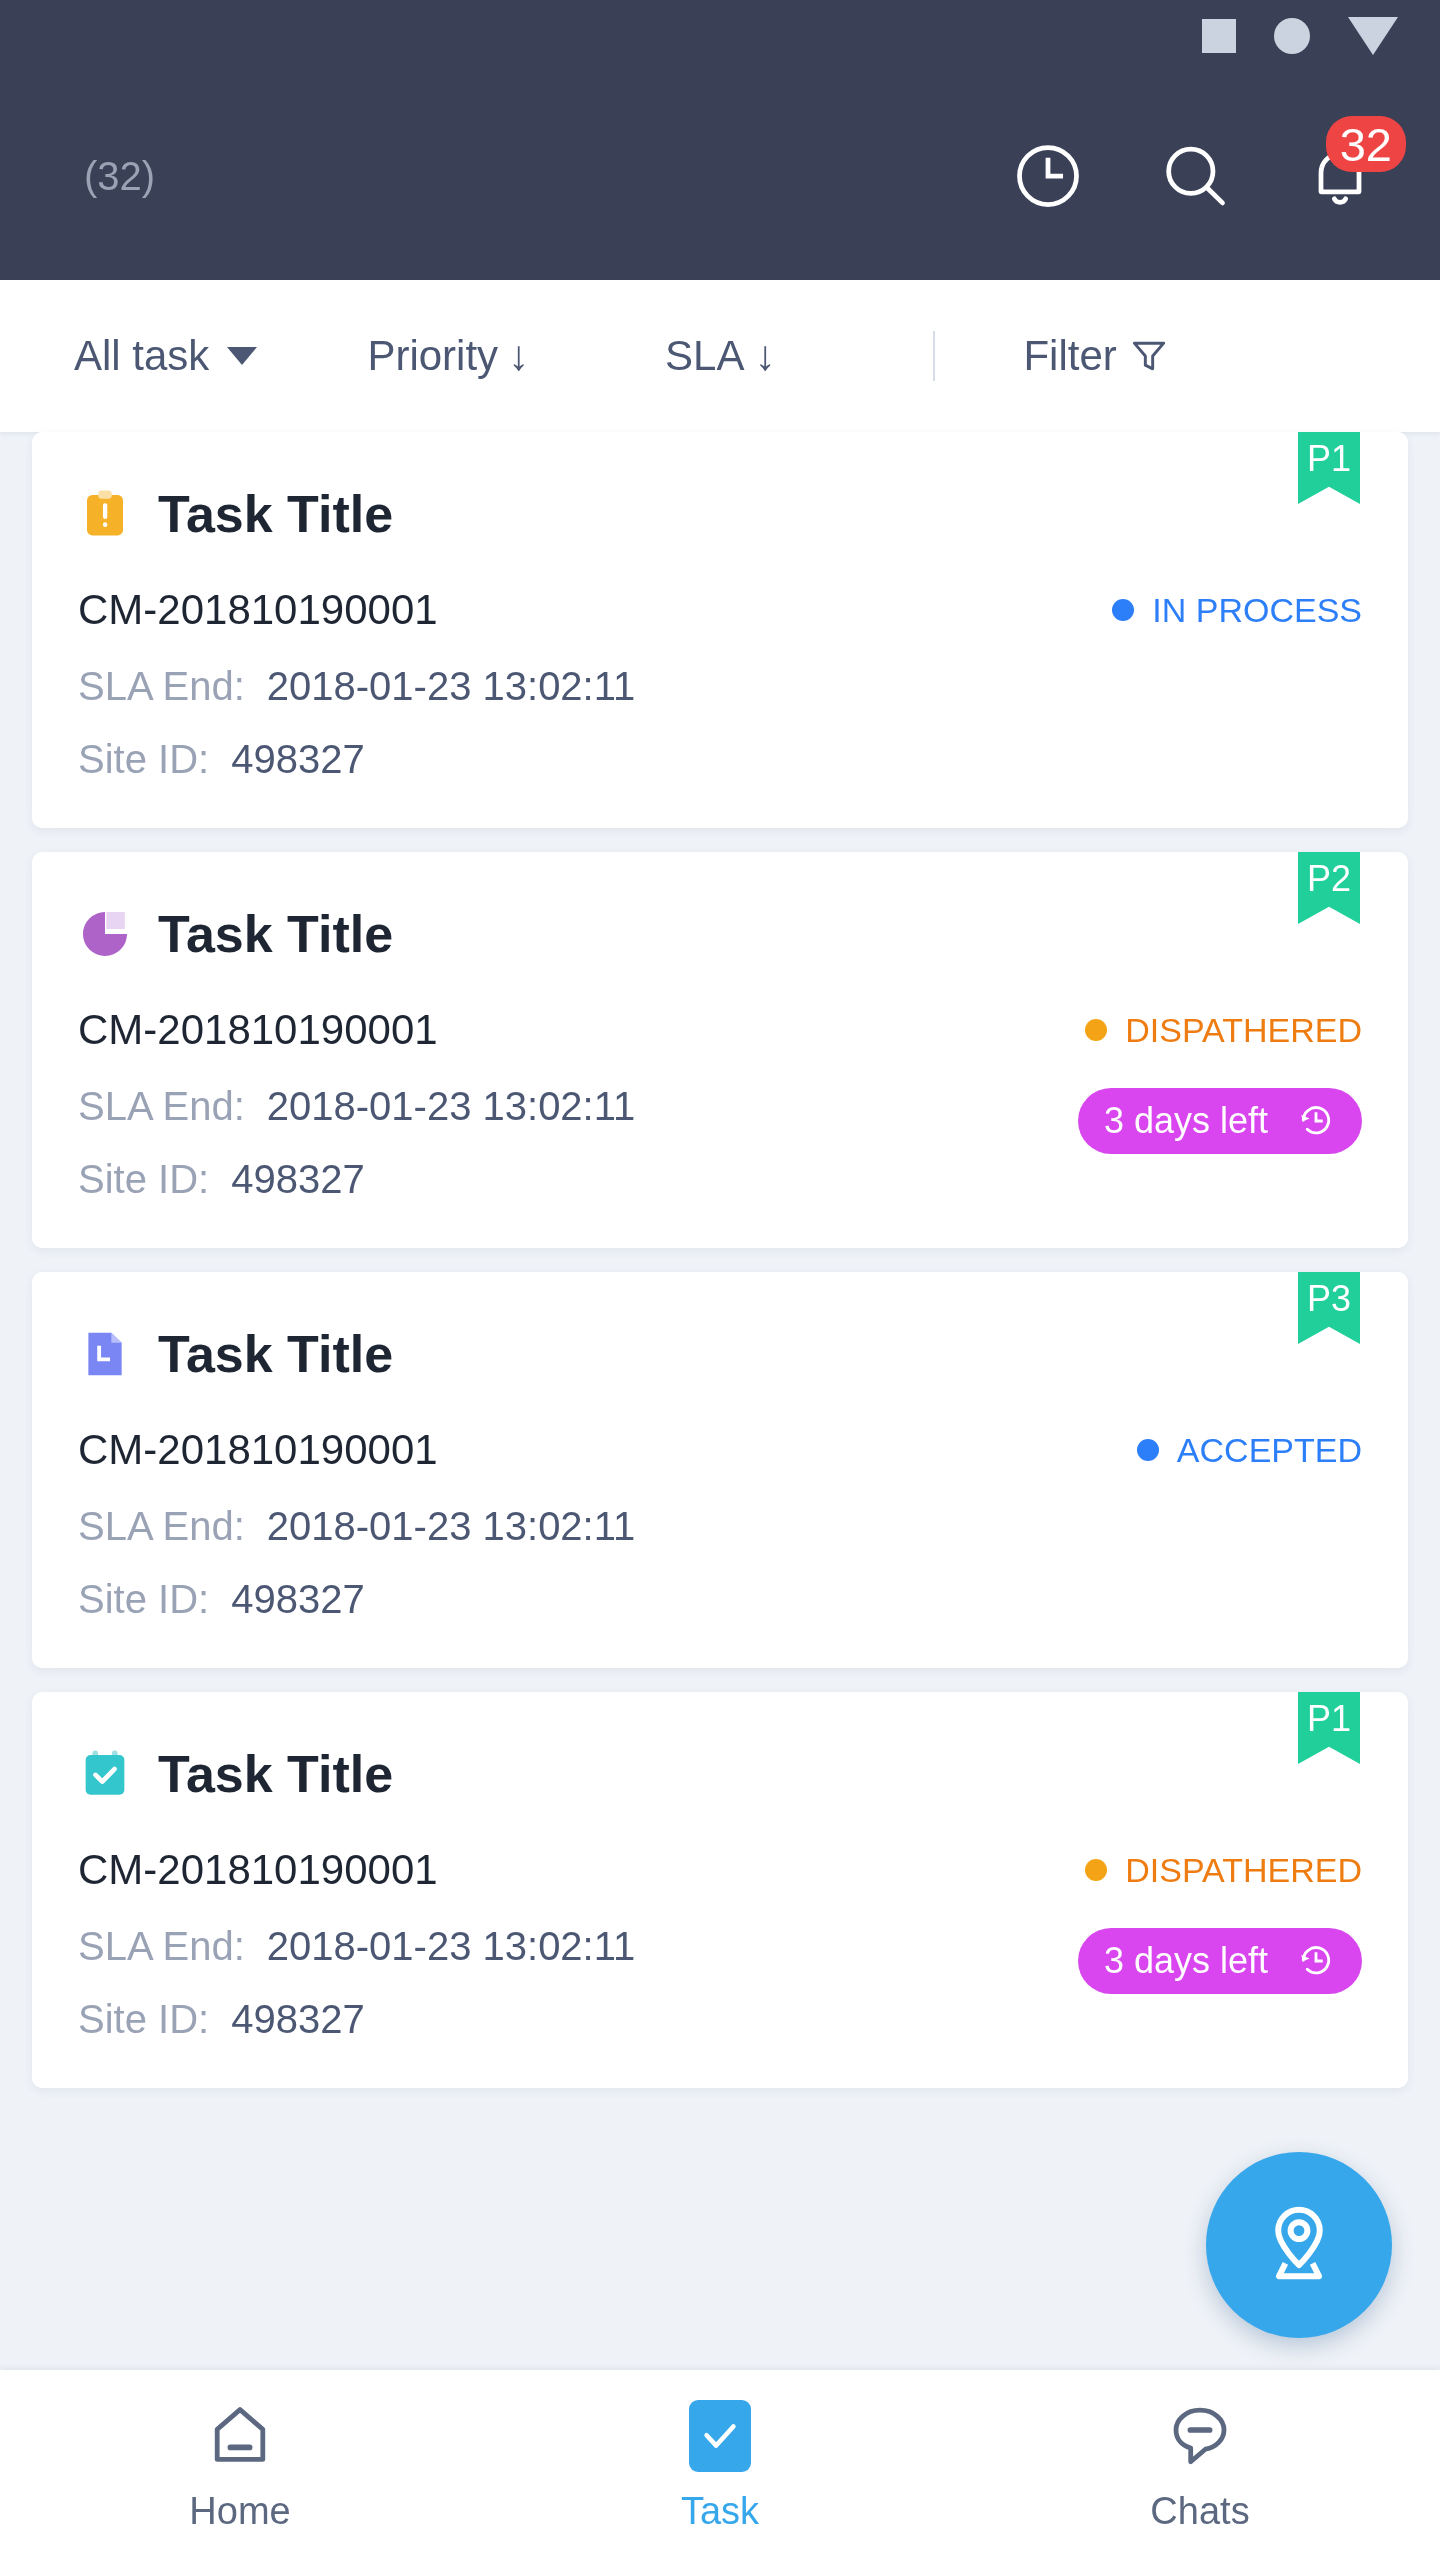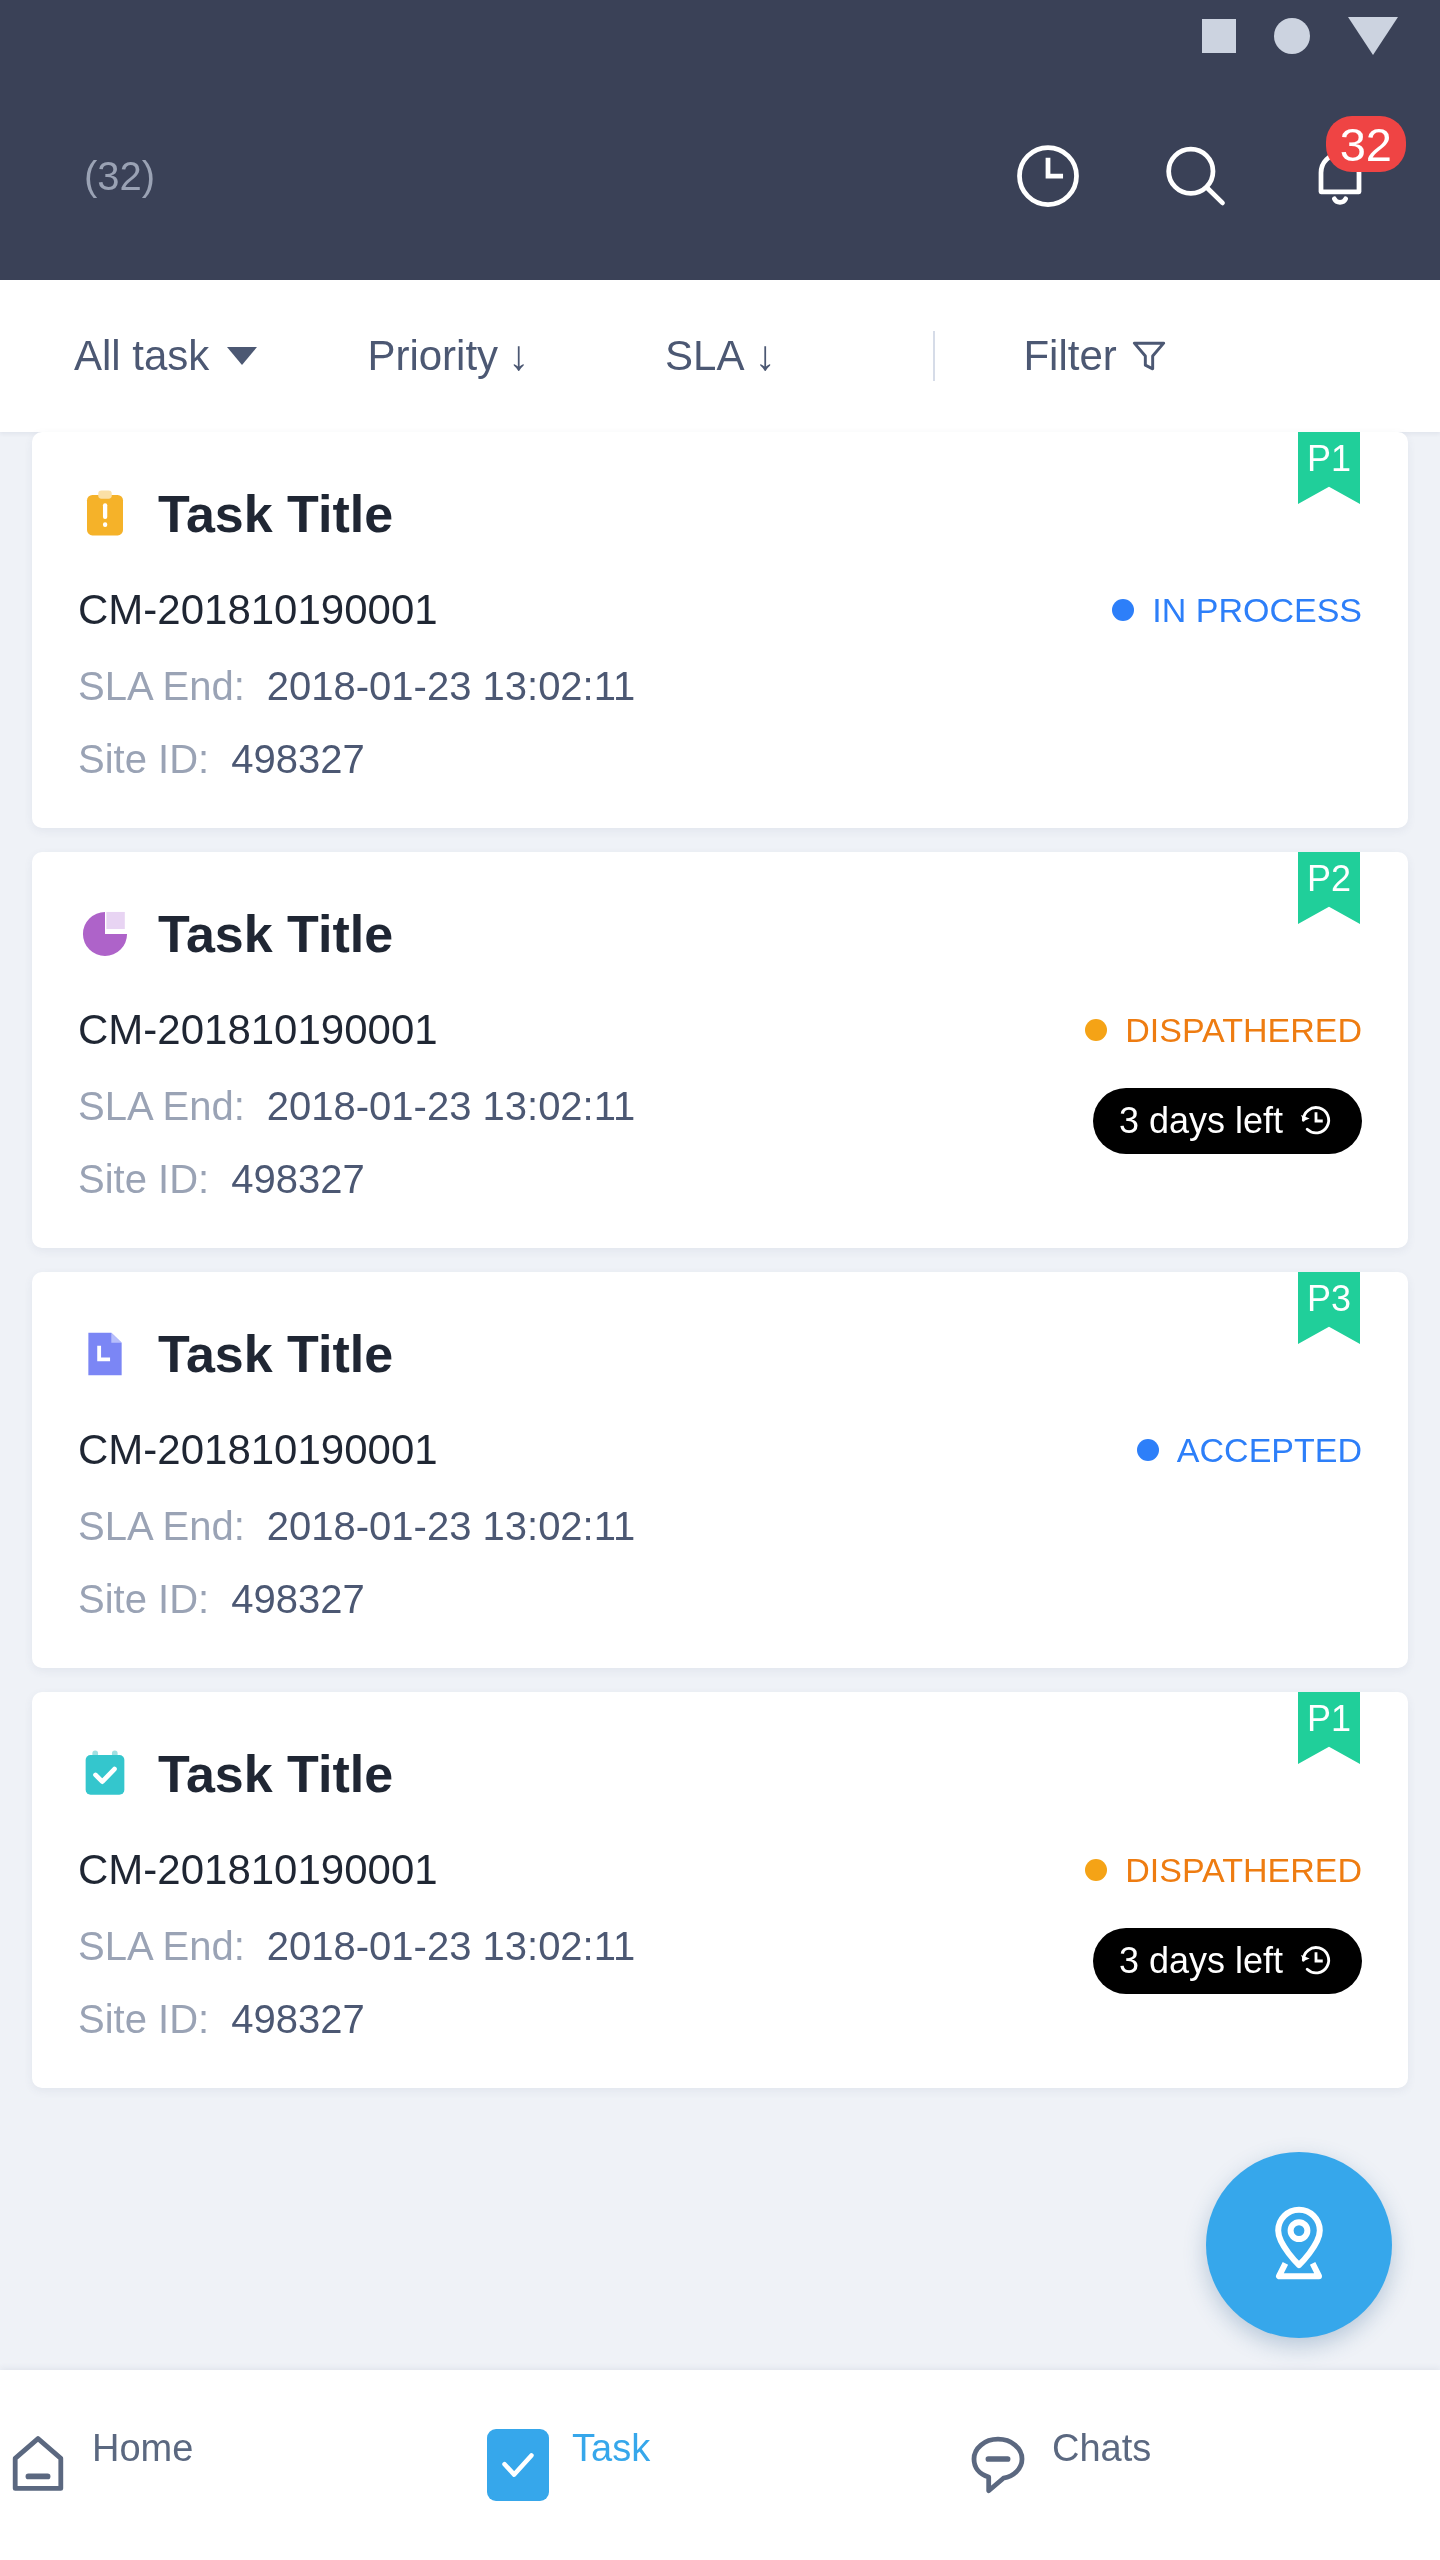--- a/index.html
+++ b/index.html
@@ -78,37 +78,37 @@
   .dot{ width:22px;height:22px;border-radius:50%; }
   .status.blue{ color:#2d7ff9; } .status.blue .dot{ background:#2d7ff9; }
   .status.orange{ color:#ee7c11; } .status.orange .dot{ background:#f5a316; }
 
   .meta{ font-size:40px; color:#9aa3b5; margin-bottom:28px; display:flex; gap:22px; }
   .meta .val{ color:#4c5873; }
   .meta.last{ margin-bottom:0; }
 
   .row-sla{ display:flex; align-items:center; justify-content:space-between; }
   .chip{
-    background:#000000; color:#fff; font-size:36px; border-radius:34px;
-    padding:12px 26px; display:flex; align-items:center; gap:13px; white-space:nowrap;
+    background:#d946ef; color:#fff; font-size:36px; border-radius:34px;
+    padding:12px 26px; display:flex; align-items:center; gap:28px; white-space:nowrap;
   }
 
   
   .fab{
     position:absolute; right:48px; bottom:222px; width:186px; height:186px;
     border-radius:50%; background:#36a7eb; display:flex; align-items:center; justify-content:center;
     box-shadow:0 8px 22px rgba(40,90,140,.28);
   }
 
   
   .bottomnav{
     position:absolute; left:0; right:0; bottom:0; height:190px; background:#ffffff;
     display:flex; align-items:center; box-shadow:0 -2px 6px rgba(40,60,100,.07);
   }
-  .nav-item{ flex:1; display:flex; flex-direction:row; gap:16px; }
+  .nav-item{ flex:1; display:flex; flex-direction:column; align-items:center; gap:16px; }
   .nav-label{ font-size:38px; color:#5b6880; }
   .nav-item.active .nav-label{ color:#36a7eb; }
   .nav-icon{ width:76px; height:76px; display:flex; align-items:center; justify-content:center; }
   .nav-task-box{ width:62px; height:72px; border-radius:9px; background:#36a7eb;
                  display:flex; align-items:center; justify-content:center; }
 </style>
 </head>
 <body>
 
 <div id="app">

